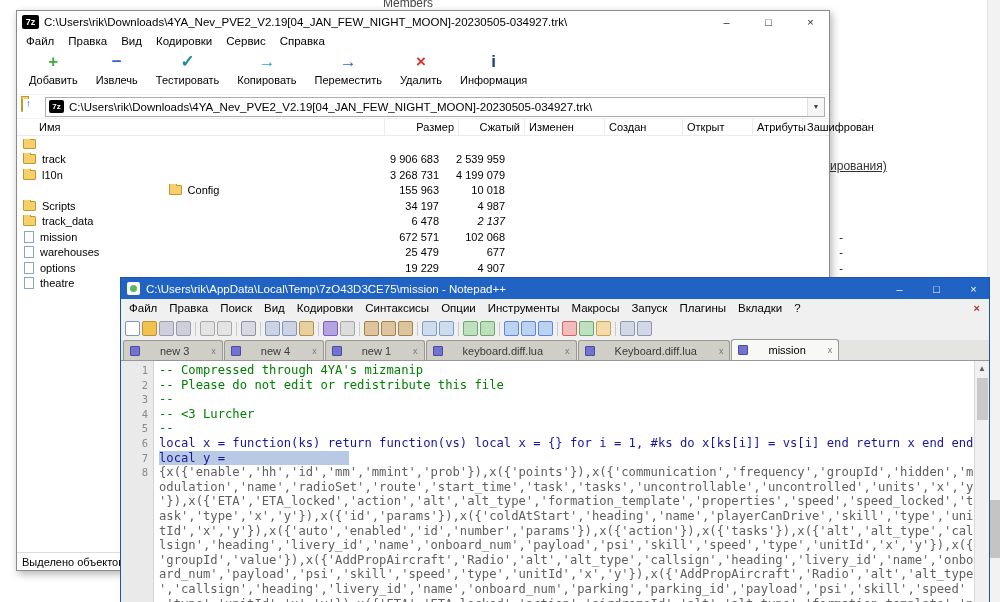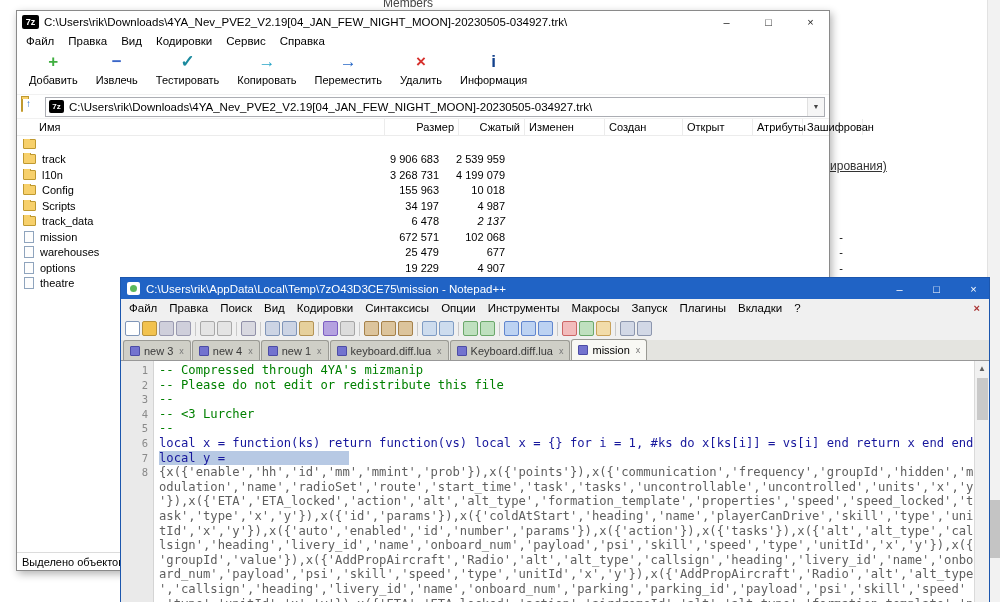--- a/index.html
+++ b/index.html
@@ -56,21 +56,21 @@
   .npp-appicon::after { content:""; position:absolute; left:3px; top:3px; width:7px; height:7px; background:#5cb85c; border-radius:50%; }
   .npp-title { flex:1; font-size:11.5px; white-space:nowrap; overflow:hidden; }
   .npp-wbtn { width:31px; text-align:center; font-size:11px; color:#fff; }
   .npp-menubar { height:18px; display:flex; align-items:center; background:#f0f0f0; font-size:11.5px; padding-left:2px; flex:none; }
   .npp-menu-item { padding:0 6px; }
   .npp-menu-close { margin-left:auto; padding:0 9px; color:#a33; font-weight:bold; font-size:11px; }
   .npp-toolbar { height:23px; display:flex; align-items:center; gap:2px; padding:0 4px; background:#f0f0f0; flex:none; }
   .npp-tico { width:15px; height:15px; border:1px solid; border-radius:2px; flex:none; }
   .npp-sep { width:1px; height:14px; background:#c8c8c8; margin:0 2px; flex:none; }
   .npp-tabbar { height:21px; display:flex; align-items:flex-end; background:#e4e4e0; padding-left:2px; flex:none; border-bottom:1px solid #989898; }
-  .npp-tab { height:20px; display:flex; align-items:center; gap:4px; padding:0 6px; background:#cfcfc7;
+  .npp-tab { height:20px; display:flex; align-items:center; gap:20px; padding:0 6px; background:#cfcfc7;
              border:1px solid #9a9a94; border-bottom:none; border-radius:3px 3px 0 0; margin-right:1px; font-size:11px; color:#3a3a3a; }
   .npp-tab.active { background:#f8f8f4; color:#000; height:21px; }
   .npp-tab-close { font-size:9px; color:#777; margin-left:2px; }
   .ic-floppy { width:10px; height:10px; background:#7373cf; border:1px solid #4c4ca6; border-radius:1px; flex:none; }
   .npp-editor { flex:1; display:flex; background:#fff; overflow:hidden; }
   .npp-gutter { width:33px; background:#eaeaea; border-right:1px solid #d4d4d4; padding:2px 5px 0 0; text-align:right;
                 font-family:"DejaVu Sans Mono", monospace; font-size:10.5px; color:#8a8a8a; flex:none; }
   .gnum { height:14.6px; line-height:14.6px; }
   .npp-code { flex:1; padding:2px 0 0 5px; font-family:"DejaVu Sans Mono", monospace; font-size:12.2px; overflow:hidden; }
   .crow { height:14.6px; line-height:14.6px; white-space:pre; }
@@ -194,21 +194,21 @@
           </div>
           <div class="sz-cell num" style="width: 74px;">3 268 731</div>
           <div class="sz-cell num" style="width: 66px;">4 199 079</div>
           <div class="sz-cell" style="width: 80px;"></div>
           <div class="sz-cell" style="width: 78px;"></div>
           <div class="sz-cell" style="width: 70px;"></div>
           <div class="sz-cell" style="width: 50px;"></div>
           <div class="sz-cell num" style="width: 60px;"></div>
         </div>
         <div class="sz-row">
-          <div class="sz-cell name" style="width: 350px;">
+          <div class="sz-cell name" style="width: 350px; justify-content: center;">
             <span class="ic-folder"></span>
             <span>Config</span>
           </div>
           <div class="sz-cell num" style="width: 74px;">155 963</div>
           <div class="sz-cell num" style="width: 66px;">10 018</div>
           <div class="sz-cell" style="width: 80px;"></div>
           <div class="sz-cell" style="width: 78px;"></div>
           <div class="sz-cell" style="width: 70px;"></div>
           <div class="sz-cell" style="width: 50px;"></div>
           <div class="sz-cell num" style="width: 60px;"></div>

